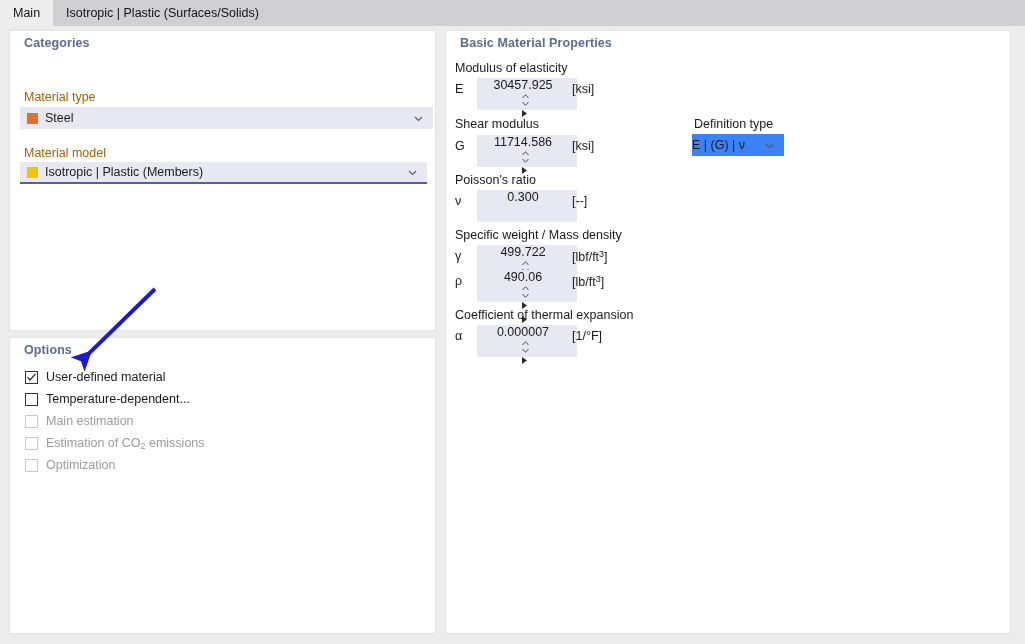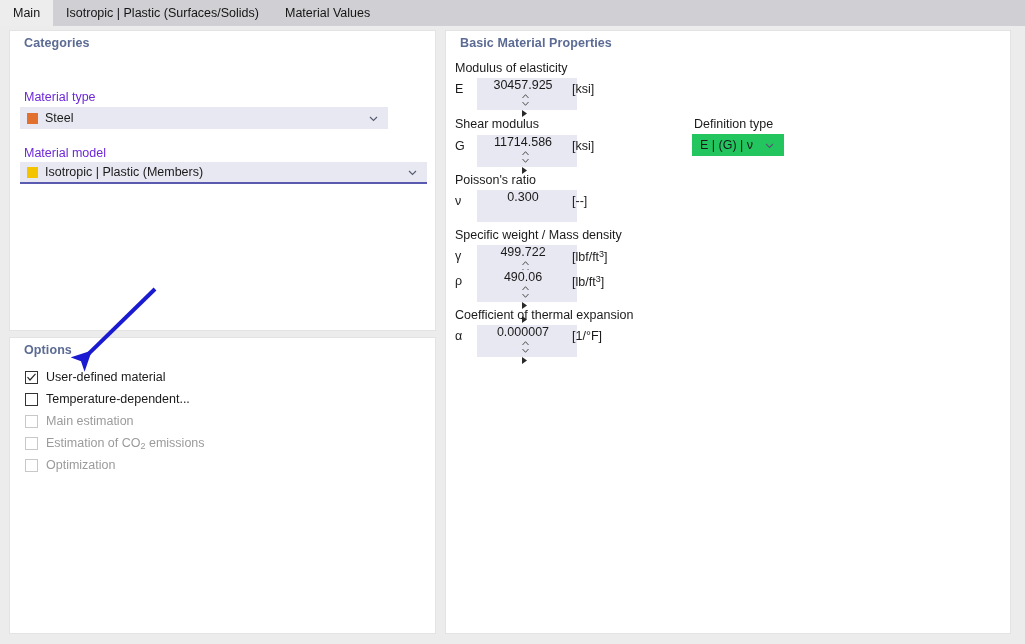--- a/index.html
+++ b/index.html
@@ -56,21 +56,21 @@
     font-size: 12.5px;
     color: #5b6b93;
     font-weight: bold;
     letter-spacing: 0.1px;
   }
 
   
   .field-label {
     position: absolute;
     font-size: 12.5px;
-    color: #6d28d9;
+    color: #a16207;
     white-space: nowrap;
   }
 
   .combo {
     position: absolute;
     height: 22px;
     background: #e8e8f2;
     display: flex;
     align-items: center;
     padding-left: 7px;
@@ -165,50 +165,48 @@
     position: absolute;
     font-size: 12.5px;
     color: #1a1a1a;
     white-space: nowrap;
   }
   .unit sup { font-size: 9px; vertical-align: 4px; }
 
   .deftype-combo {
     position: absolute;
     height: 22px;
-    background: #22c55e;
-    display: flex;
-    align-items: center;
-    padding-left: 8px;
+    background: #3b82f6;
+    display: flex;
+    align-items: center;
     cursor: default;
   }
 
   
   #annot-arrow {
     position: absolute;
     left: 0; top: 0;
     width: 1025px; height: 644px;
     pointer-events: none;
   }
 </style>
 </head>
 <body>
 
 <div id="tabstrip">
   <div class="tab active">Main</div>
   <div class="tab">Isotropic | Plastic (Surfaces/Solids)</div>
-  <div class="tab">Material Values</div>
   <div id="tabstrip-filler"></div>
 </div>
 
 <div class="panel" id="panel-categories">
   <div class="panel-title">Categories</div>
 
   <div class="field-label" style="left:14px; top:59px;">Material type</div>
-  <div class="combo" id="combo-material-type" style="left:10px; top:76px; width:368px;">
+  <div class="combo" id="combo-material-type" style="left:10px; top:76px; width:413px;">
     <span class="swatch" id="swatch-material-type" style="background: rgb(226, 112, 46);"></span>
     <span class="combo-text">Steel</span>
     <svg class="chev" viewBox="0 0 11 11">
       <path d="M2 4 L5.5 7.5 L9 4" fill="none" stroke="#555a70" stroke-width="1.1"></path>
     </svg>
   </div>
 
   <div class="field-label" style="left:14px; top:115px;">Material model</div>
   <div class="combo focused" id="combo-material-model" style="left:10px; top:131px; width:407px;">
     <span class="swatch" id="swatch-material-model" style="background: rgb(245, 196, 0);"></span>

